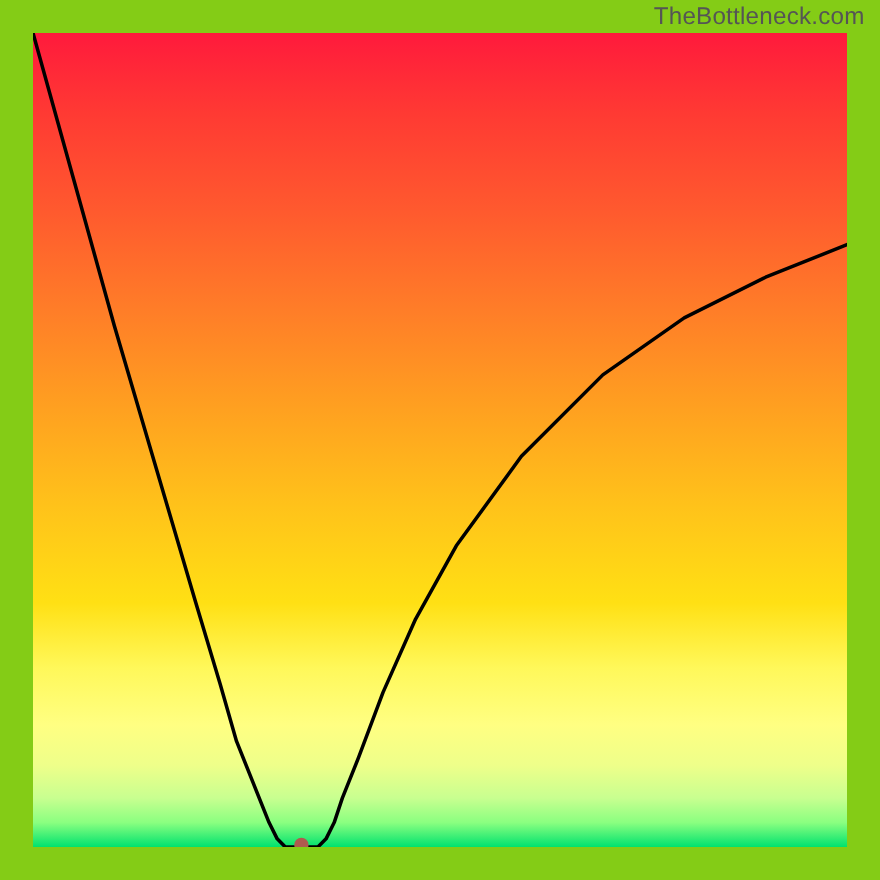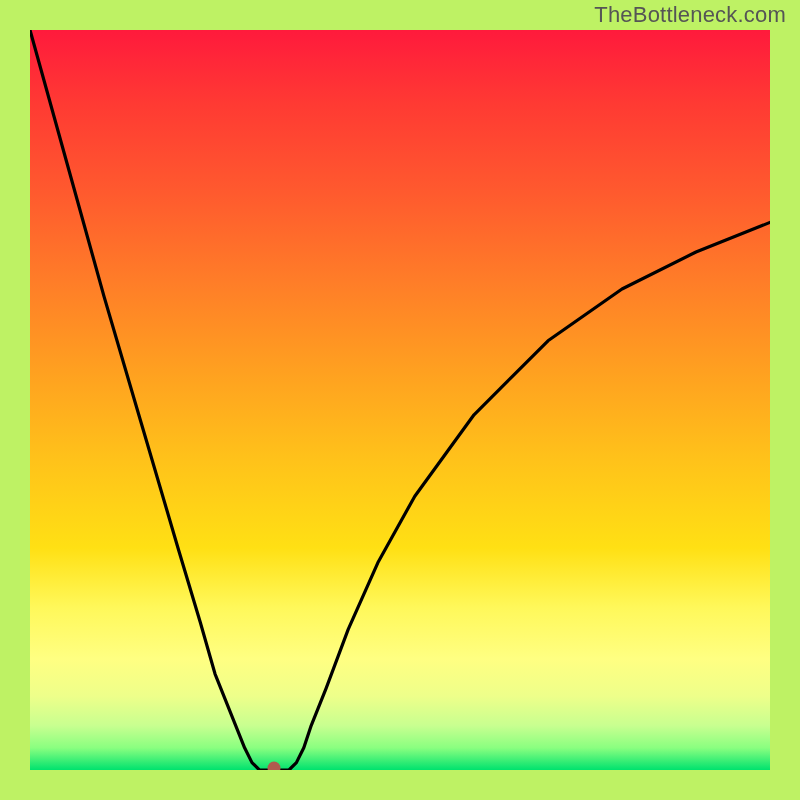--- a/index.html
+++ b/index.html
@@ -8,21 +8,21 @@
     width: 800px;
     height: 800px;
     background: #000;
     font-family: Arial, Helvetica, sans-serif;
     overflow: hidden;
   }
   .frame {
     position: relative;
     width: 800px;
     height: 800px;
-    background: #bef264;
+    background: #84cc16;
   }
   .watermark {
     position: absolute;
     top: 2px;
     right: 14px;
     color: #555;
     font-size: 22px;
     font-weight: 500;
     letter-spacing: 0.2px;
     z-index: 5;

